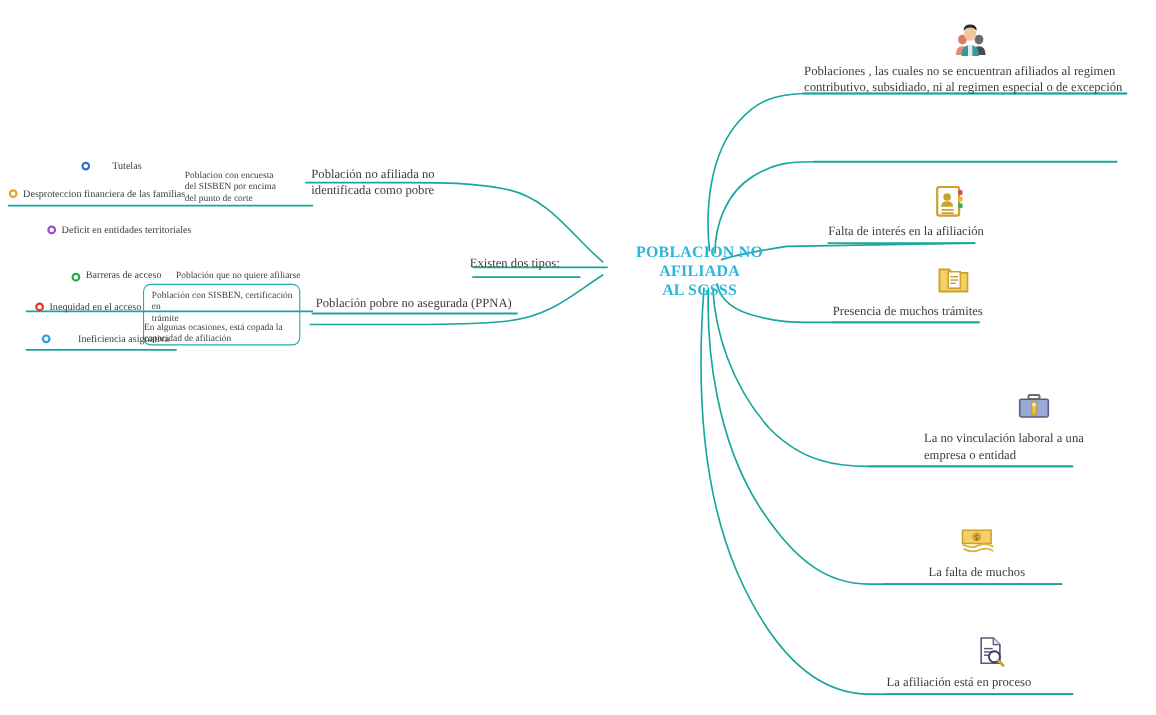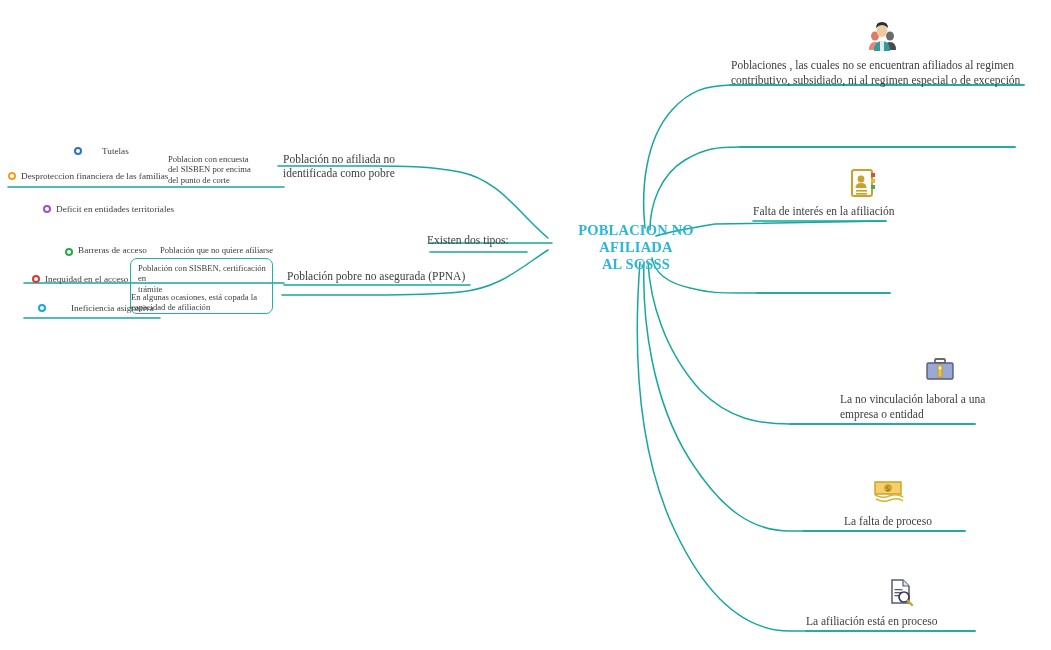--- a/index.html
+++ b/index.html
@@ -197,20 +197,32 @@
         <rect x="8" y="22" width="11" height="1.6" fill="#c9a227"></rect>
         <rect x="8" y="25" width="11" height="1.6" fill="#c9a227"></rect>
         <rect x="23" y="5" width="4" height="4" fill="#d94f3d"></rect>
         <rect x="23" y="11" width="4" height="4" fill="#f0b429"></rect>
         <rect x="23" y="17" width="4" height="4" fill="#3fae5a"></rect>
       </svg>
     </span>
     <div class="rtext">Falta de interés en la afiliación</div>
   </div>
 
+  <div class="node rblock" style="left:757px; top:240px; width:220px;">
+    <span class="icon-wrap">
+      <svg width="32" height="30" viewBox="0 0 32 30">
+        <path d="M3 5 h9 l2.5 3 h14 v17 h-25.5z" fill="#f6cf6a" stroke="#c9a227" stroke-width="1.6"></path>
+        <rect x="11" y="7" width="11" height="15" fill="#ffffff" stroke="#c9a227" stroke-width="1.4"></rect>
+        <rect x="13" y="11" width="7" height="1.2" fill="#b99a22"></rect>
+        <rect x="13" y="14" width="7" height="1.2" fill="#b99a22"></rect>
+        <rect x="13" y="17" width="5" height="1.2" fill="#b99a22"></rect>
+      </svg>
+    </span>
+    <div class="rtext">Presencia de muchos trámites</div>
+  </div>
 
   <div class="node rblock" style="left:840px; top:356px; width:200px;">
     <span class="icon-wrap">
       <svg width="32" height="28" viewBox="0 0 32 28">
         <rect x="11" y="3" width="10" height="4" rx="1" fill="none" stroke="#6b6b6b" stroke-width="1.8"></rect>
         <rect x="3" y="7" width="26" height="16" rx="1.5" fill="#9aa8d6" stroke="#5a5a7a" stroke-width="1.4"></rect>
         <rect x="14" y="9" width="4" height="12" fill="#f0c040" stroke="#b99a22" stroke-width="0.8"></rect>
         <circle cx="16" cy="12" r="1.6" fill="#fff3c4"></circle>
       </svg>
     </span>
@@ -221,21 +233,21 @@
   <div class="node rblock" style="left:803px; top:478px; width:170px; text-align:center;">
     <span class="icon-wrap">
       <svg width="34" height="26" viewBox="0 0 34 26">
         <path d="M4 4 h26 v12 h-26z" fill="#f6cf6a" stroke="#c9a227" stroke-width="1.4"></path>
         <circle cx="17" cy="10" r="3.4" fill="#e8a93a" stroke="#b99a22" stroke-width="1"></circle>
         <text x="17" y="13" font-size="7" text-anchor="middle" fill="#7a5f10" font-family="DejaVu Sans, sans-serif">$</text>
         <path d="M4 17 q8 4 14 1 q8-3 14 1" fill="none" stroke="#d8b33a" stroke-width="1.6"></path>
         <path d="M5 21 q8 4 14 1 q8-3 13 1" fill="none" stroke="#d8b33a" stroke-width="1.6"></path>
       </svg>
     </span>
-    <div class="rtext">La falta de proceso</div>
+    <div class="rtext">La falta de muchos</div>
   </div>
 
   <div class="node rblock" style="left:806px; top:578px; width:190px; text-align:left;">
     <span class="icon-wrap">
       <svg width="30" height="30" viewBox="0 0 30 30">
         <path d="M6 2 h11 l6 6 v17 h-17z" fill="#ffffff" stroke="#5a5a7a" stroke-width="1.5"></path>
         <path d="M17 2 v6 h6" fill="#dfe4f5" stroke="#5a5a7a" stroke-width="1.2"></path>
         <rect x="8.5" y="11" width="8" height="1.3" fill="#5a5a7a"></rect>
         <rect x="8.5" y="14" width="8" height="1.3" fill="#5a5a7a"></rect>
         <rect x="8.5" y="17" width="5" height="1.3" fill="#5a5a7a"></rect>

